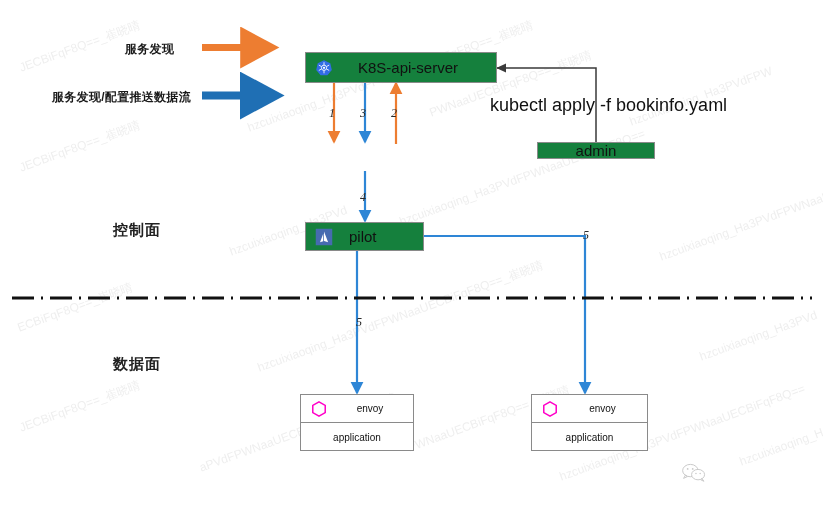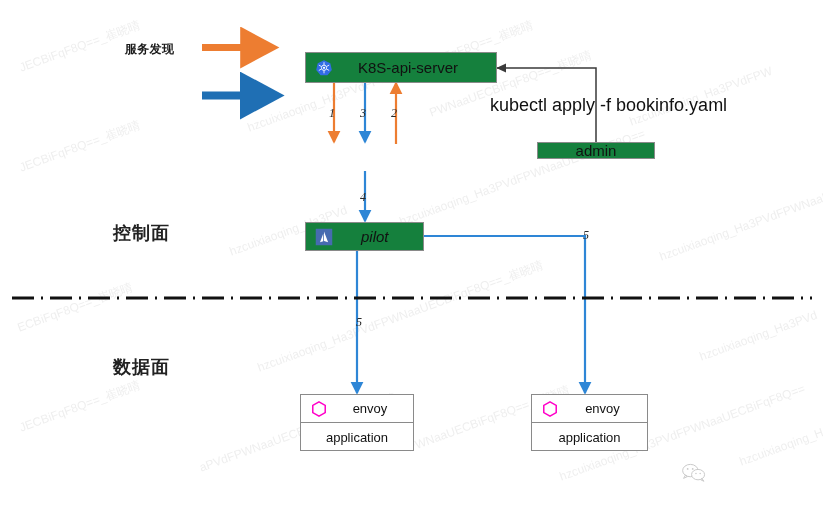--- a/index.html
+++ b/index.html
@@ -33,21 +33,21 @@
   
   .legend-label {
     font-size: 12px;
     color: #1a1a1a;
     font-weight: bold;
     letter-spacing: .3px;
   }
 
   
   .plane-label {
-    font-size: 18px;
+    font-size: 15px;
     color: #222;
     font-weight: bold;
     letter-spacing: 1px;
   }
 
   
   .node {
     position: absolute;
     box-sizing: border-box;
     border: 1px solid #8a8a8a;
@@ -79,21 +79,21 @@
     box-sizing: border-box;
     border: 1px solid #8a8a8a;
     background: #ffffff;
   }
   .pod-row {
     box-sizing: border-box;
     height: 28px;
     display: flex;
     align-items: center;
     justify-content: center;
-    font-size: 13px;
+    font-size: 10px;
     color: #111;
     position: relative;
   }
   .pod-row.top {
     border-bottom: 1px solid #8a8a8a;
   }
   .pod-row .ico {
     position: absolute;
     left: 9px;
     top: 50%;
@@ -194,20 +194,21 @@
     <line x1="357" y1="251" x2="357" y2="393" stroke="#2E86D6" stroke-width="2.2" marker-end="url(#ah-blue)"></line>
 
     <polyline points="424,236 585,236 585,393" fill="none" stroke="#2E86D6" stroke-width="2.2" marker-end="url(#ah-blue)"></polyline>
 
     <polyline points="596,142 596,68 497,68" fill="none" stroke="#3a3a3a" stroke-width="1.5" marker-end="url(#ah-black)"></polyline>
 
     <line x1="12" y1="298" x2="812" y2="298" stroke="#111111" stroke-width="3" stroke-dasharray="22 7 2 7"></line>
   </svg>
 
   <div class="abs legend-label" style="left:125px; top:41px;">服务发现</div>
+  <div class="abs legend-label" style="left:52px; top:89px;">服务发现/配置推送数据流</div>
 
   <div class="abs plane-label" style="left:113px; top:221px;">控制面</div>
   <div class="abs plane-label" style="left:113px; top:355px;">数据面</div>
 
   <div class="node" style="left:305px; top:52px; width:192px; height:31px;">
     <svg class="ico" viewBox="0 0 24 24">
       <polygon points="12,1.6 20.4,5.7 22.4,14.6 16.6,21.8 7.4,21.8 1.6,14.6 3.6,5.7" fill="#326CE5"></polygon>
       <g fill="none" stroke="#ffffff" stroke-width="1.15">
         <circle cx="12" cy="11.7" r="3.5"></circle>
         <line x1="12" y1="4.3" x2="12" y2="8.2"></line>
@@ -222,21 +223,21 @@
     <span class="node-label" style="margin-left:52px;">K8S-api-server</span>
   </div>
 
 
   <div class="node" style="left:305px; top:222px; width:119px; height:29px;">
     <svg class="ico" viewBox="0 0 24 24">
       <rect x="1" y="1" width="22" height="22" fill="#466BB0"></rect>
       <polygon points="12,4.5 17.5,19 12,17.4" fill="#ffffff"></polygon>
       <polygon points="11,7.5 11,17.6 6.7,19" fill="#ffffff"></polygon>
     </svg>
-    <span class="node-label" style="margin-left:55px;font-style:italic;">pilot</span>
+    <span class="node-label" style="margin-left:43px;">pilot</span>
   </div>
 
   <div class="node centered" style="left:537px; top:142px; width:118px; height:17px;">
     <span class="node-label">admin</span>
   </div>
 
   <div class="pod" style="left:300px; top:394px; width:114px; height:57px;">
     <div class="pod-row top">
       <svg class="ico" viewBox="0 0 24 24">
         <polygon points="12,2.4 20.3,7.2 20.3,16.8 12,21.6 3.7,16.8 3.7,7.2" fill="none" stroke="#FF00C8" stroke-width="2"></polygon>

